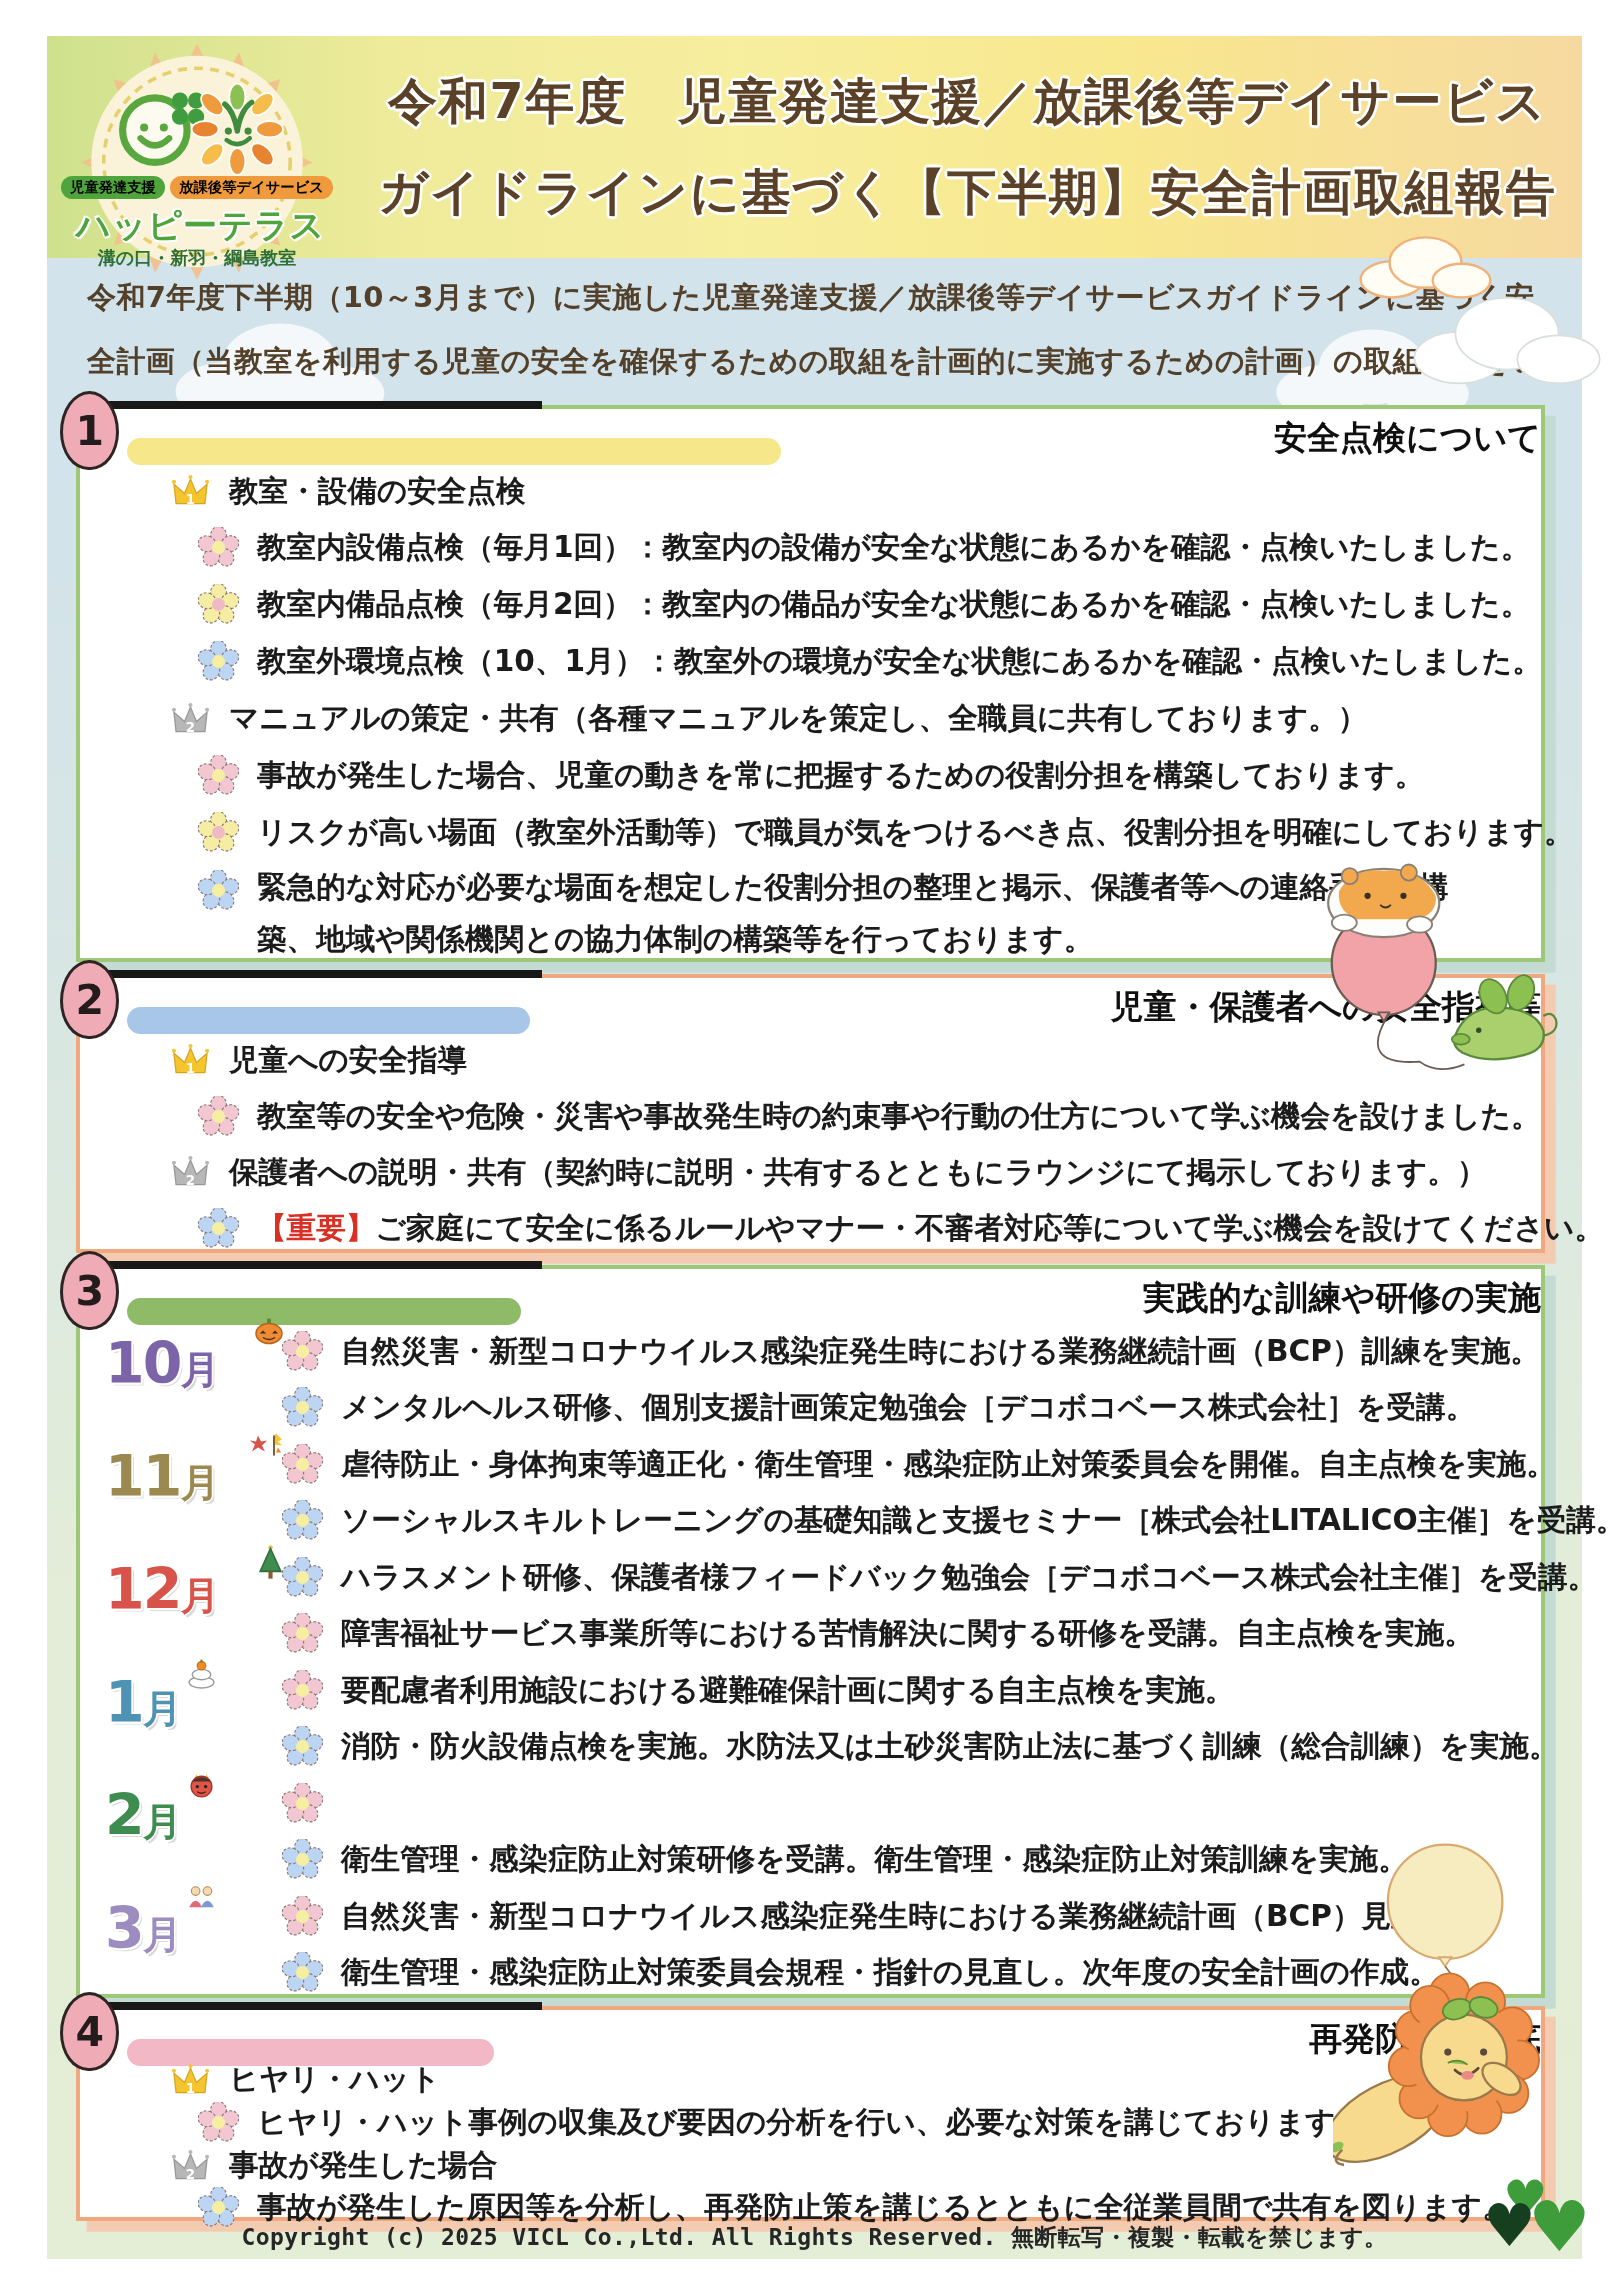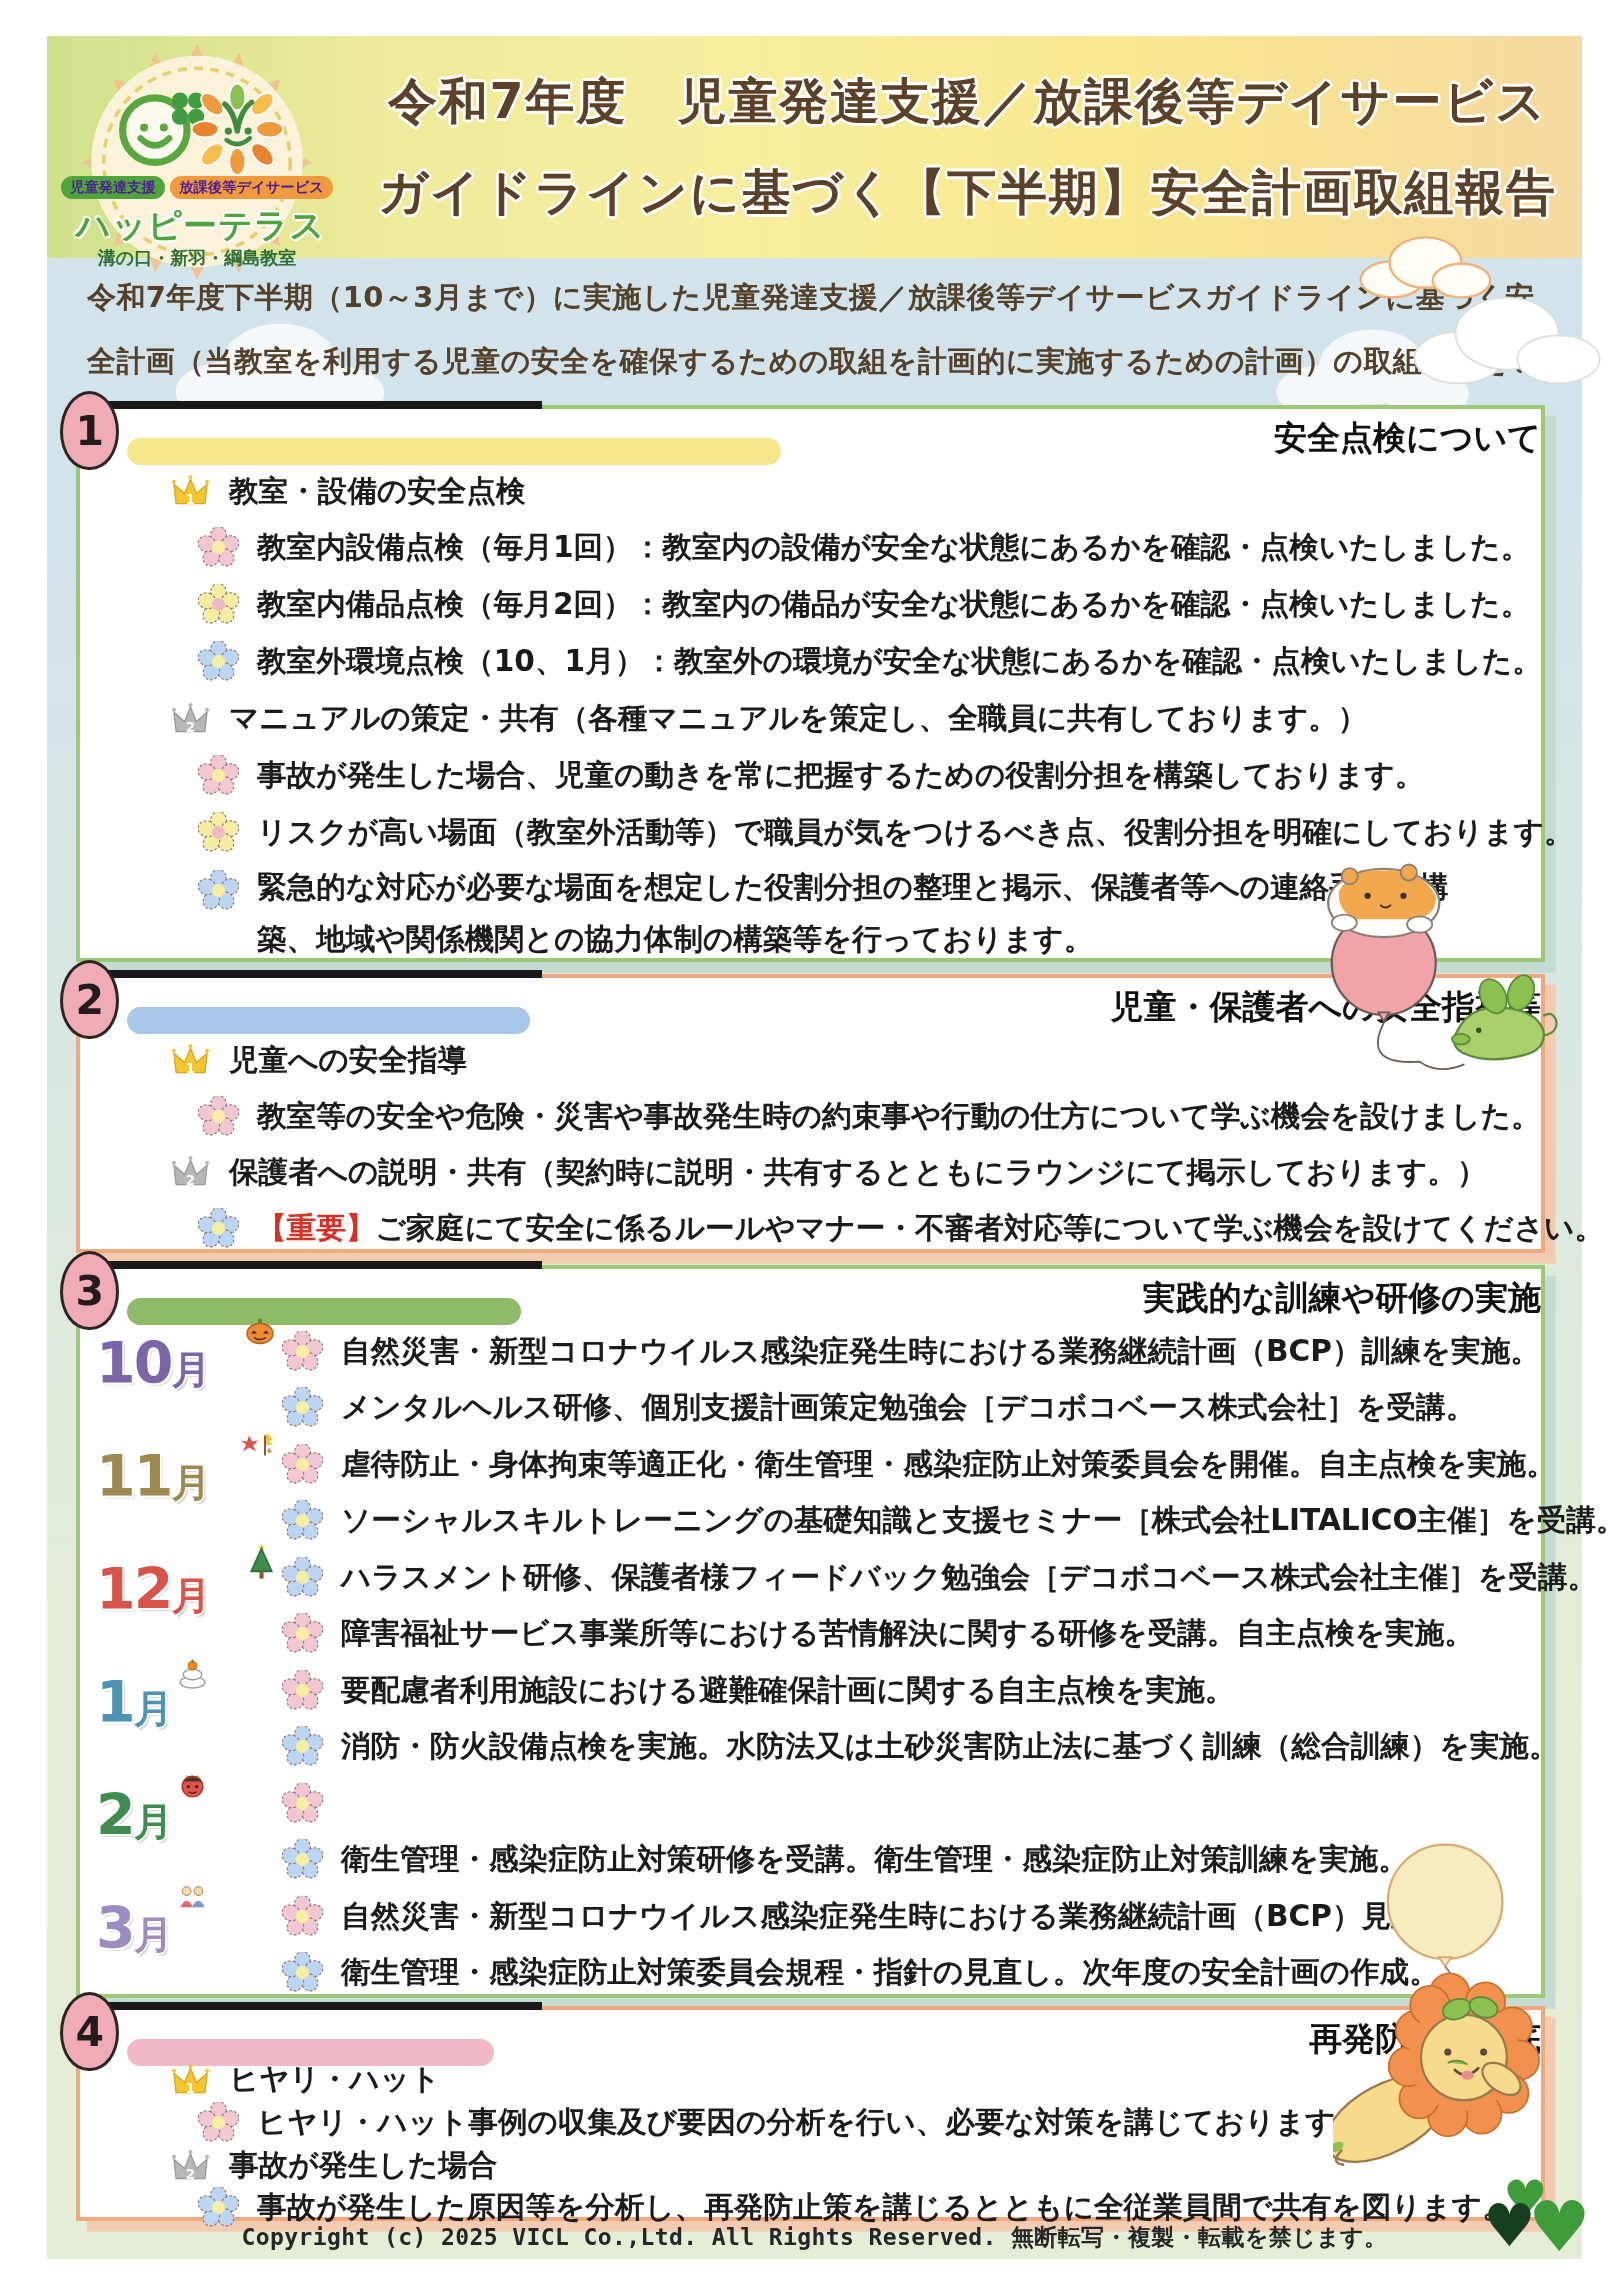--- a/index.html
+++ b/index.html
@@ -14,21 +14,21 @@
   .header { position:absolute; left:47px; top:36px; width:1535px; height:222px;
     background:linear-gradient(90deg,#cfe18d 0%,#eeeb9a 22%,#f7ee9e 45%,#f8e88e 70%,#f6d9a0 100%); }
   .titles { position:absolute; left:296px; top:19.7px; width:1249px; }
   .title-line { text-align:center; font-size:49px; font-weight:800; color:#5a4128; letter-spacing:1.8px; line-height:91px; white-space:nowrap;
     text-shadow:2.7px 0 0 #fff,-2.7px 0 0 #fff,0 2.7px 0 #fff,0 -2.7px 0 #fff,1.8px 1.8px 0 #fff,-1.8px 1.8px 0 #fff,1.8px -1.8px 0 #fff,-1.8px -1.8px 0 #fff; }
 
   
   .logo { position:absolute; left:76px; top:45px; width:242px; height:235px; z-index:4; }
   .logo svg.sun { position:absolute; inset:0; }
   .logo .pills { position:absolute; top:131px; left:0; width:242px; display:flex; justify-content:center; gap:5.4px; }
-  .pill { height:23px; border-radius:11.6px; color:#4c1d95; font-size:14.3px; font-weight:700; display:flex; align-items:center; padding:8px 9px; white-space:nowrap;font-family:Liberation Mono, monospace; }
+  .pill { height:23px; border-radius:11.6px; color:#000000; font-size:14.3px; font-weight:700; display:flex; align-items:center; padding:8px 9px; white-space:nowrap;font-family:Liberation Mono, monospace; }
   .pill.green { background:#4fa53c; }
   .pill.orange { background:#ef9a3c; }
   .brand { position:absolute; top:158px; width:242px; text-align:center; font-size:34px; font-weight:800; color:#4fa53c; letter-spacing:0.9px; white-space:nowrap;
     text-shadow:1.8px 0 #fff,-1.8px 0 #fff,0 1.8px #fff,0 -1.8px #fff,1.8px 1.8px #fff,-1.8px -1.8px #fff; }
   .classrooms { position:absolute; top:201px; width:242px; text-align:center; font-size:18px; font-weight:700; color:#2e6f35; white-space:nowrap; }
 
   
   .intro { position:absolute; left:47px; top:258px; width:1535px; height:136px; background:#d2e3eb; }
   .intro .cloud { position:absolute; z-index:0; }
   .intro p { position:relative; z-index:1; padding:7.2px 27px 0 40px; font-size:29px; font-weight:700; color:#53402a; line-height:64px; letter-spacing:0.4px; }
@@ -65,21 +65,21 @@
   .rank { position:absolute; left:0; right:0; bottom:1.8px; text-align:center; font-size:13.4px; font-weight:700; color:#fff; }
 
   
   svg.flower { width:41px; height:41px; display:block; }
   .f-pink  { --petal:#f3c7d2; --center:#f6efa2; }
   .f-blue  { --petal:#bcd5f2; --center:#f6efa2; }
   .f-yellow{ --petal:#f6eda4; --center:#f0b9c6; }
 
   
   .mblock { position:relative; height:113px; }
-  .m-label { position:absolute; left:16px; top:7.2px; width:175px; white-space:nowrap; }
+  .m-label { position:absolute; left:25px; top:7.2px; width:175px; white-space:nowrap; }
   .m-num { font-size:57px; font-weight:800; letter-spacing:-1.8px;
     text-shadow:1.8px 0 #fff,-1.8px 0 #fff,0 1.8px #fff,0 -1.8px #fff,1.8px 1.8px #fff,-1.8px -1.8px #fff,2.7px 2.7px 0 rgba(0,0,0,0.15); }
   .m-suffix { font-size:39px; font-weight:800;
     text-shadow:1.8px 0 #fff,-1.8px 0 #fff,0 1.8px #fff,0 -1.8px #fff,2.7px 2.7px 0 rgba(0,0,0,0.15); }
   .m-deco { position:absolute; top:-12.5px; right:-3.6px; }
   .m-rows { position:absolute; left:202px; top:0; right:9px; }
   .m-rows .row { height:56px; }
 
   
   .footer { position:absolute; left:47px; top:2217px; width:1535px; height:41px; display:flex; align-items:center; justify-content:center; z-index:2; }

